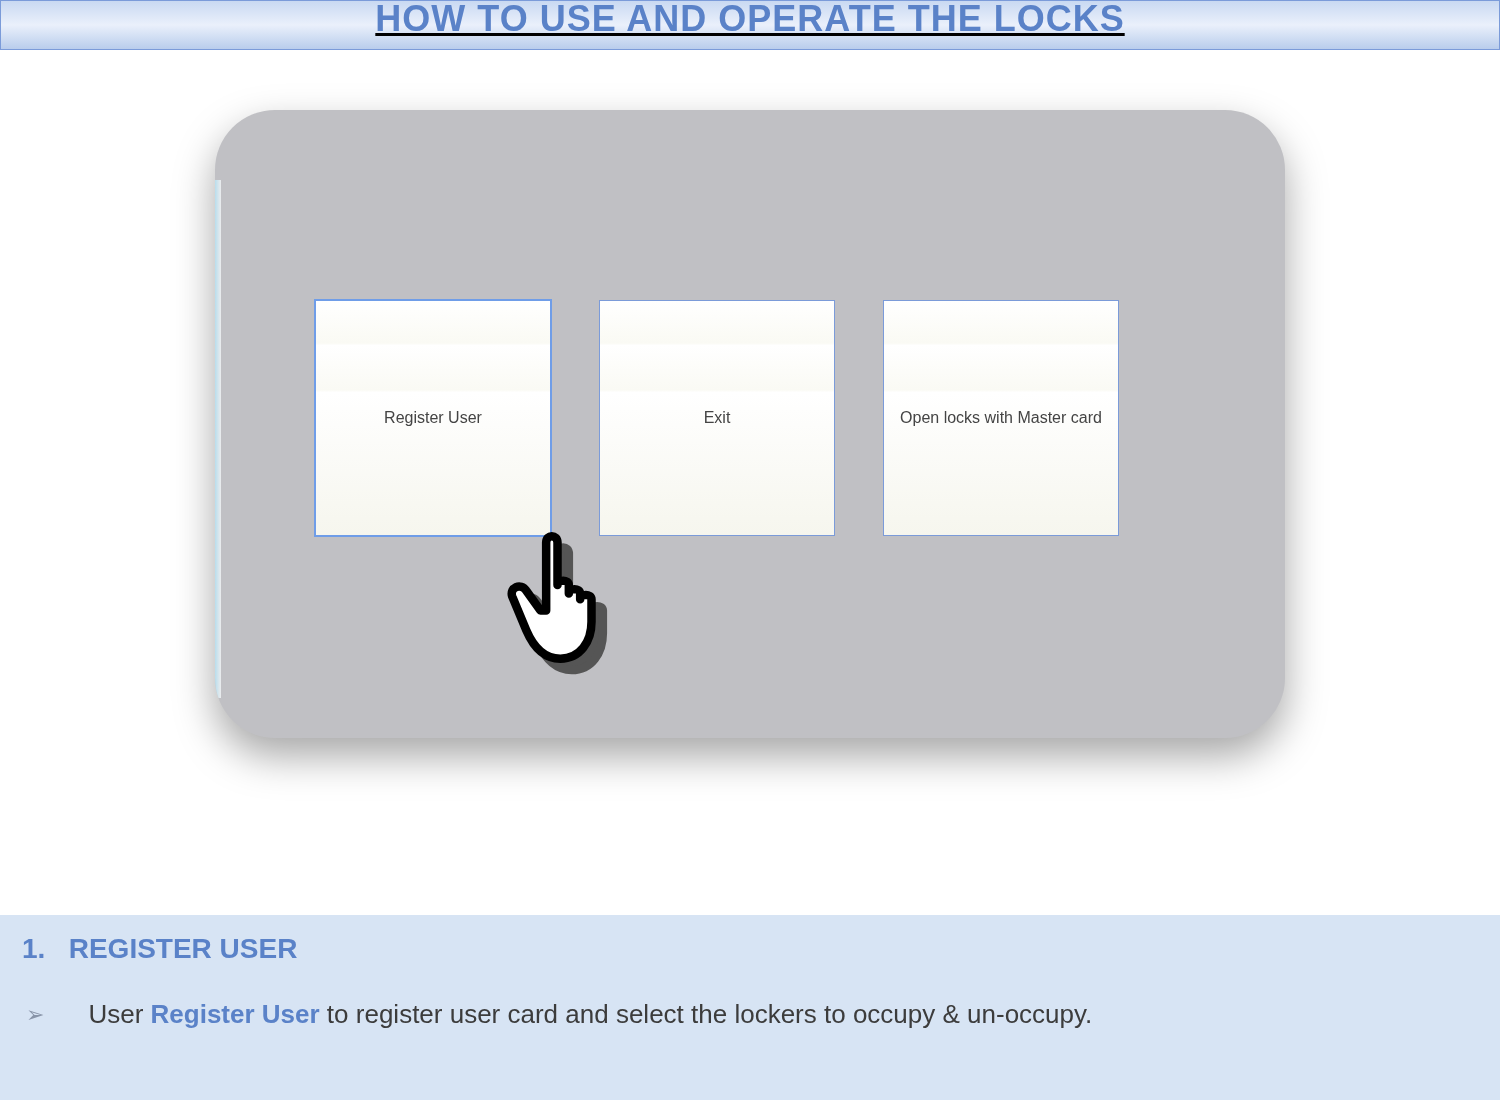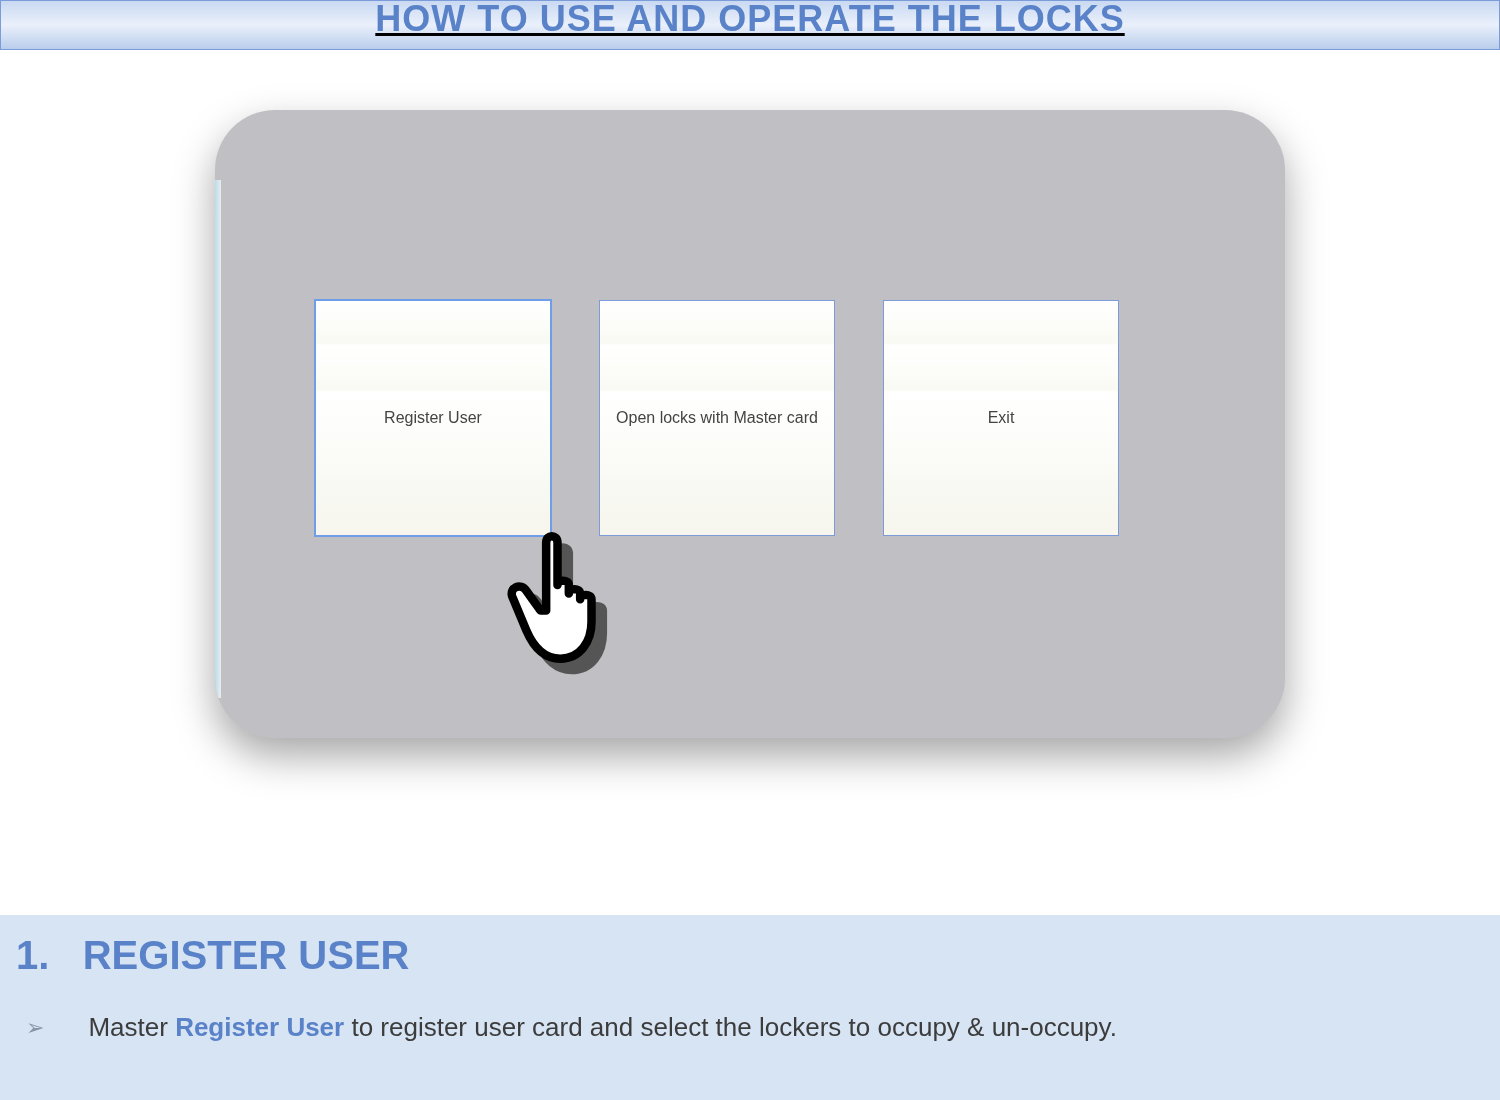--- a/index.html
+++ b/index.html
@@ -102,22 +102,22 @@
   
   .footer {
     position: absolute;
     left: 0;
     right: 0;
     bottom: 0;
     height: 185px;
     background: #d7e4f4;
   }
   .footer .sec-title {
-    margin: 18px 0 0 16px;
-    font-size: 40px;
+    margin: 18px 0 0 22px;
+    font-size: 28px;
     font-weight: 700;
     color: #5a82c8;
   }
   .footer .bullet-row {
     margin: 34px 0 0 26px;
     display: flex;
     align-items: center;
     gap: 44px;
     font-size: 26px;
     color: #3c3c3c;
@@ -140,24 +140,24 @@
 
 <div class="panel-wrap">
   <div class="panel">
     <div class="panel-inner-left"></div>
 
     <div class="buttons-row">
       <div class="app-btn focus">
         <span>Register User</span>
       </div>
       <div class="app-btn">
-        <span>Open locks with Master card</span>
+        <span>Exit</span>
       </div>
       <div class="app-btn">
-        <span>Exit</span>
+        <span>Open locks with Master card</span>
       </div>
     </div>
 
     <div class="hand-wrap">
       <svg viewBox="0 0 120 120">
 
         <g transform="translate(8,8)">
           <path d="M34 18
                    C34 12 42 12 42 18 L42 48
                    C42 44 50 44 50 48 L50 54
@@ -187,16 +187,16 @@
 
 <div class="footer">
   <div class="sec-title">
     <span>1.</span>
     <span>&nbsp;</span>
     <span>REGISTER USER</span>
   </div>
   <div class="bullet-row">
     <span class="arrow">➢</span>
     <span>
-      <span>Master </span><span class="hl">Register User</span><span> to register user card and select the lockers to occupy &amp; un-occupy.</span>
+      <span>User </span><span class="hl">Register User</span><span> to register user card and select the lockers to occupy &amp; un-occupy.</span>
     </span>
   </div>
 </div>
 
 </body></html>

